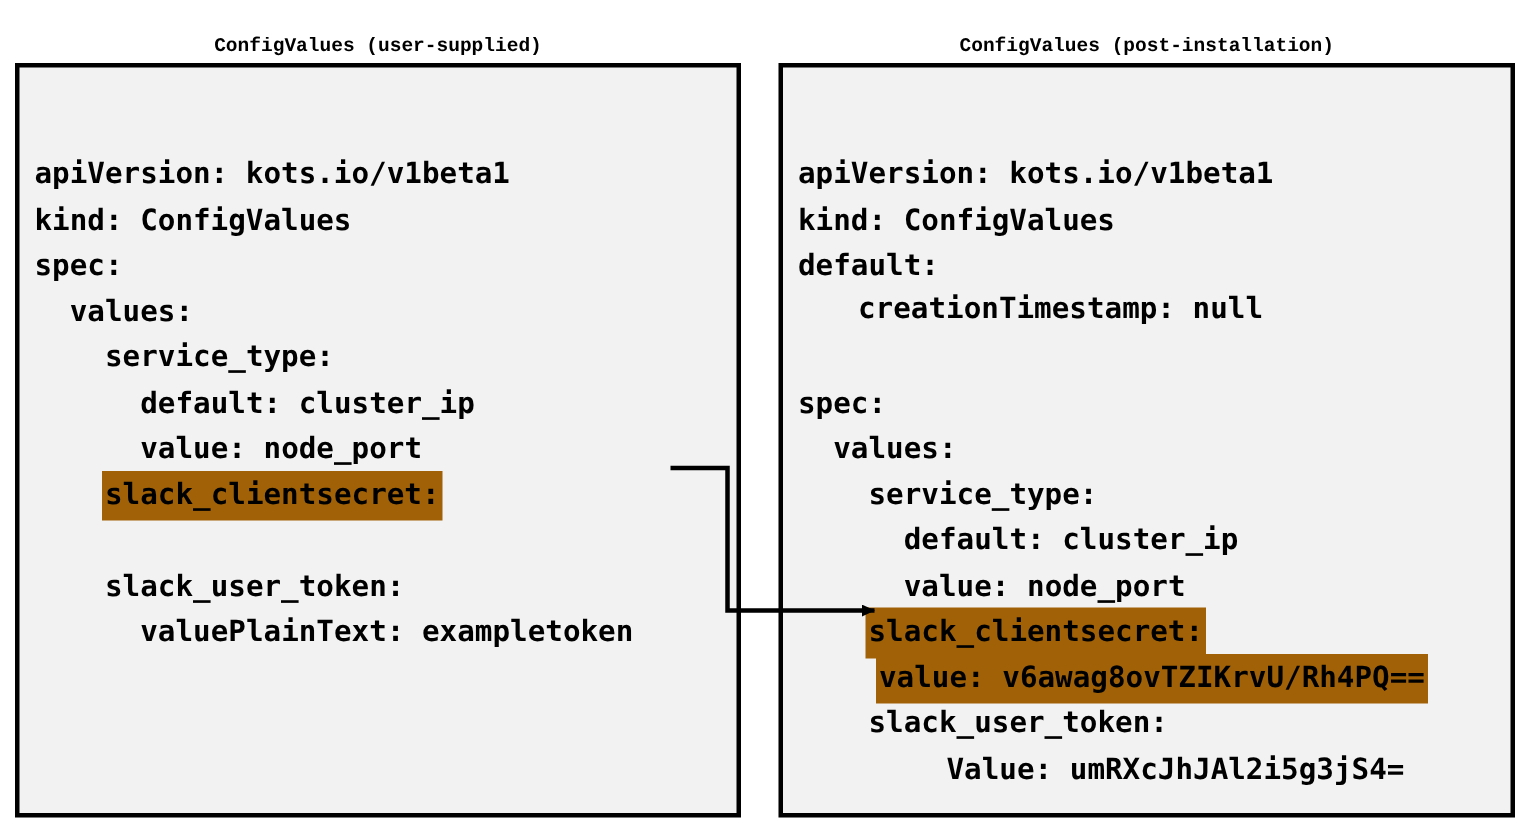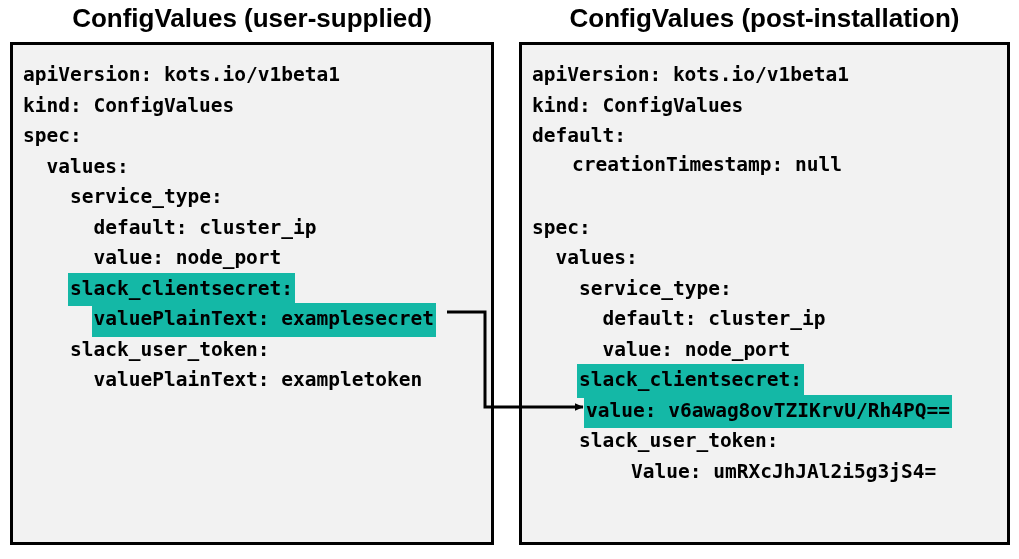--- a/index.html
+++ b/index.html
@@ -9,28 +9,28 @@
   }
   body {
     width: 1019px;
     height: 559px;
     position: relative;
     overflow: hidden;
     font-family: "DejaVu Sans Mono", "Liberation Mono", monospace;
   }
   .panel-title {
     position: absolute;
-    font-family: Liberation Sans, sans-serif;
+    font-family: Liberation Mono, monospace;
     font-weight: bold;
-    font-size: 26px;
+    font-size: 13px;
     letter-spacing: 0px;
     color: #000000;
     white-space: pre;
     text-align: center;
-    top: 5px;
+    top: 18px;
     height: 26px;
     line-height: 26px;
   }
   #title-left  { left: 10px;  width: 484px; }
   #title-right { left: 519px; width: 491px; }
 
   .panel {
     position: absolute;
     box-sizing: border-box;
     background: #f2f2f2;
@@ -54,23 +54,24 @@
     white-space: pre;
     font-family: "DejaVu Sans Mono", "Liberation Mono", monospace;
     font-size: 19.5px;
     font-weight: bold;
     color: #000000;
   }
   .code-line > .seg {
     display: inline-block;
     white-space: pre;
     padding: 1px 2px 2px 2px;
+    margin-top: 41px;
   }
   .code-line.hl > .seg {
-    background: #14b8a6;
+    background: #a16207;
   }
 
   #connector {
     position: absolute;
     left: 0;
     top: 0;
     width: 1019px;
     height: 559px;
     pointer-events: none;
   }
@@ -83,21 +84,20 @@
 <div class="panel" id="panel-left">
   <div class="code-block" id="code-left">
       <div class="code-line" style="top: 14px; padding-left: 8px;"><span class="seg">apiVersion: kots.io/v1beta1</span></div>
       <div class="code-line" style="top: 44.5px; padding-left: 8px;"><span class="seg">kind: ConfigValues</span></div>
       <div class="code-line" style="top: 75px; padding-left: 8px;"><span class="seg">spec:</span></div>
       <div class="code-line" style="top: 105.5px; padding-left: 31.5px;"><span class="seg">values:</span></div>
       <div class="code-line" style="top: 136px; padding-left: 55px;"><span class="seg">service_type:</span></div>
       <div class="code-line" style="top: 166.5px; padding-left: 78.5px;"><span class="seg">default: cluster_ip</span></div>
       <div class="code-line" style="top: 197px; padding-left: 78.5px;"><span class="seg">value: node_port</span></div>
       <div class="code-line hl" style="top: 227.5px; padding-left: 55px;"><span class="seg">slack_clientsecret:</span></div>
-      <div class="code-line hl" style="top: 258px; padding-left: 78.5px;"><span class="seg">valuePlainText: examplesecret</span></div>
       <div class="code-line" style="top: 288.5px; padding-left: 55px;"><span class="seg">slack_user_token:</span></div>
       <div class="code-line" style="top: 319px; padding-left: 78.5px;"><span class="seg">valuePlainText: exampletoken</span></div>
     </div>
 </div>
 
 <div class="panel-title" id="title-right">ConfigValues (post-installation)</div>
 
 <div class="panel" id="panel-right">
   <div class="code-block" id="code-right">
       <div class="code-line" style="top: 14px; padding-left: 8px;"><span class="seg">apiVersion: kots.io/v1beta1</span></div>

